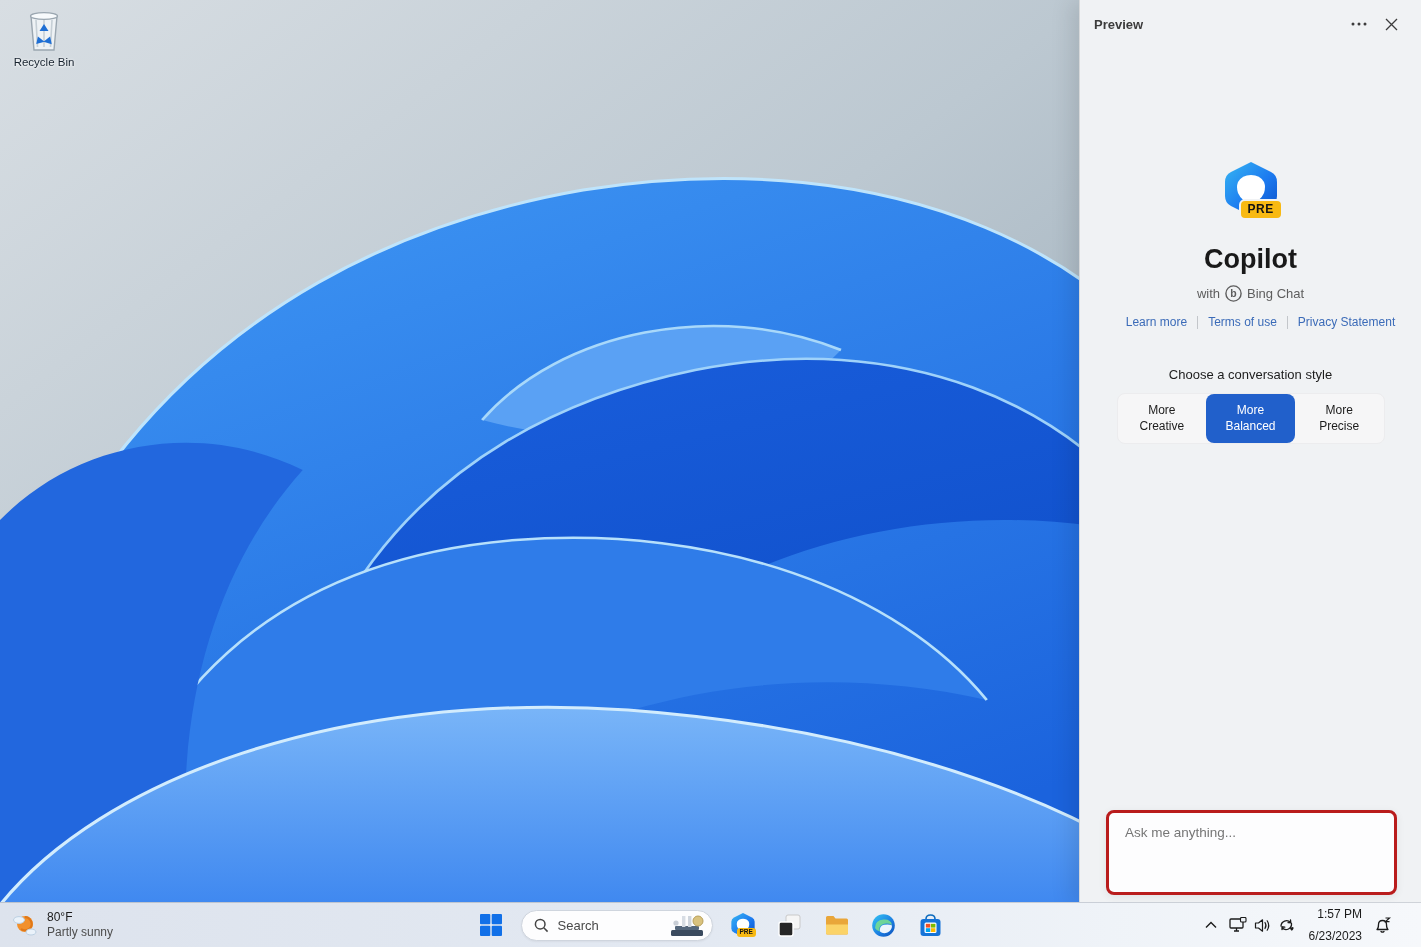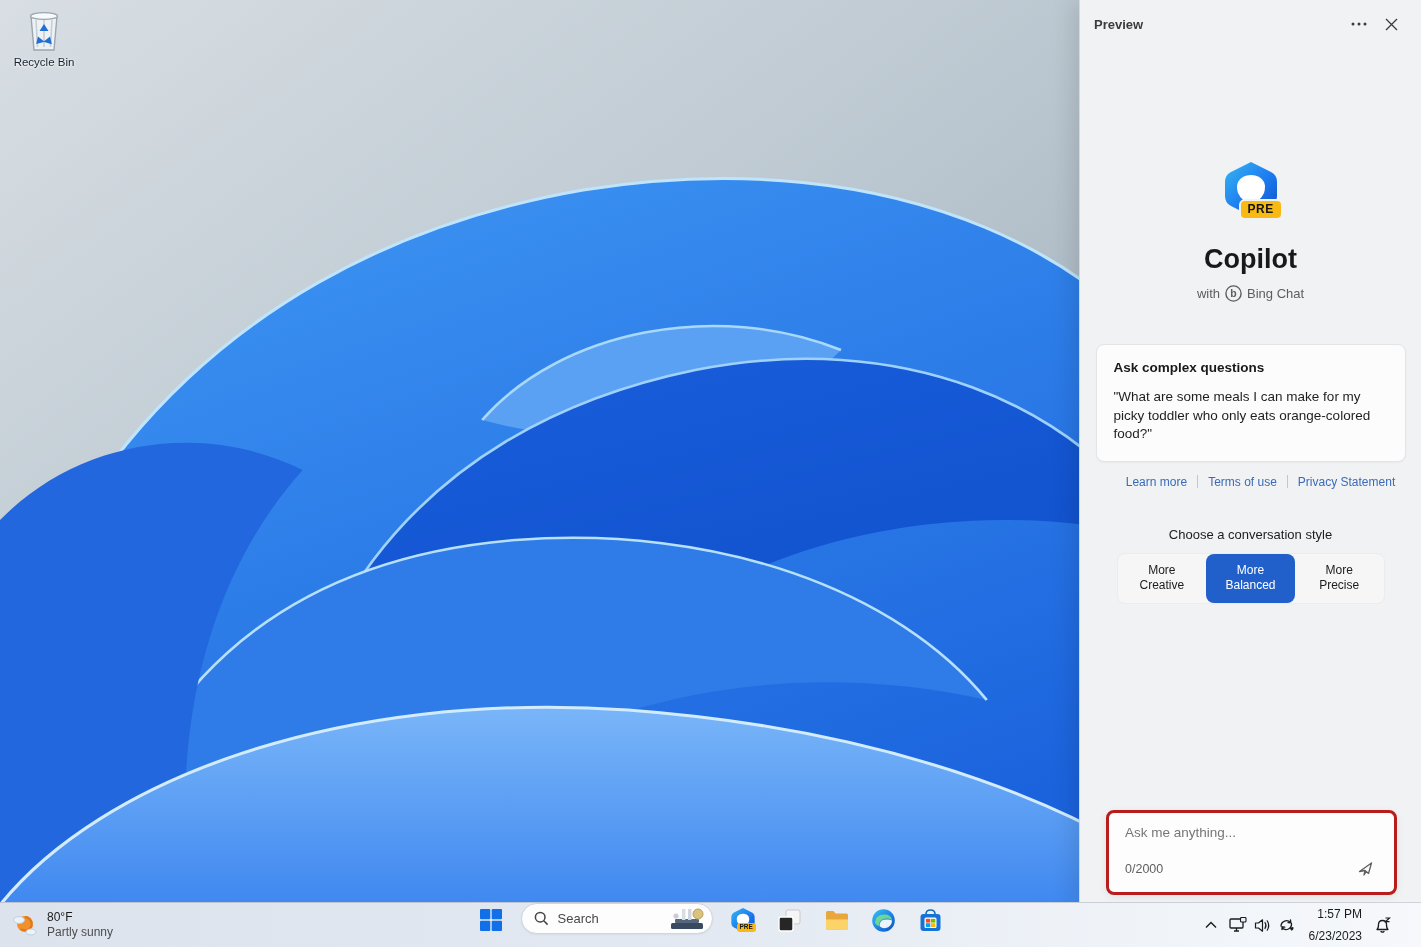--- a/index.html
+++ b/index.html
@@ -67,21 +67,21 @@
 
   
   .taskbar { position:absolute; left:0; bottom:0; width:1421px; height:45px;
     background:linear-gradient(90deg,#dde3ed 0%,#e3e9f2 50%,#eff3f8 78%,#f6f8fb 100%);
     border-top:1px solid rgba(90,100,115,.25); display:flex; align-items:center; }
   .tb-weather { display:flex; align-items:center; gap:8px; padding:0 10px 0 12px; height:100%; cursor:pointer; }
   .tb-weather .lines { display:flex; flex-direction:column; line-height:1.25; }
   .tb-weather .t1 { font-size:12px; color:#1b1b1b; }
   .tb-weather .t2 { font-size:12px; color:#4d4d4d; }
   .tb-center { position:absolute; left:50%; top:0; transform:translateX(-50%); height:100%;
-    display:flex; align-items:flex-start; gap:13px; }
+    display:flex; align-items:center; gap:13px; }
   .tb-btn { width:34px; height:34px; display:flex; align-items:center; justify-content:center;
     border:none; background:transparent; border-radius:5px; cursor:pointer; position:relative; }
   .search-pill { height:31px; width:192px; background:#fdfdfe; border:1px solid #cfd5de;
     border-radius:16px; display:flex; align-items:center; padding:0 3px 0 12px; gap:9px;
     cursor:pointer; box-shadow:0 1px 2px rgba(0,0,0,.05); }
   .search-pill .search-text { font-size:13px; color:#494949; flex:1; text-align:left; }
   .tb-pre-badge { position:absolute; left:11px; top:20px; background:#f8b912; color:#141414;
     font-size:6.5px; font-weight:800; padding:1px 3px; border-radius:3px; line-height:1; }
   .tb-tray { margin-left:auto; display:flex; align-items:center; height:100%; padding-right:24px; }
   .tray-btn { height:34px; display:flex; align-items:center; justify-content:center; gap:7px;
@@ -186,24 +186,20 @@
 
     <div class="copilot-subtitle">
       <span>with</span>
       <svg width="17" height="17" viewBox="0 0 17 17">
         <circle cx="8.5" cy="8.5" r="7.6" fill="none" stroke="#5d5d5d" stroke-width="1.4"></circle>
         <text x="8.5" y="12.2" text-anchor="middle" font-size="10.5" font-weight="700" fill="#5d5d5d" font-family="Liberation Sans, sans-serif">b</text>
       </svg>
       <span>Bing Chat</span>
     </div>
 
-    <div class="suggestion-card">
-      <h3>Ask complex questions</h3>
-      <p>"What are some meals I can make for my picky toddler who only eats orange-colored food?"</p>
-    </div>
 
 
     <div class="links-row">
       <a>Learn more</a>
       <span class="vdiv"></span>
       <a>Terms of use</a>
       <span class="vdiv"></span>
       <a>Privacy Statement</a>
     </div>
 
@@ -213,28 +209,20 @@
       <button class="style-btn">More
 Creative</button>
       <button class="style-btn selected">More
 Balanced</button>
       <button class="style-btn">More
 Precise</button>
     </div>
 
     <div class="input-card">
       <input type="text" placeholder="Ask me anything..." style="">
-      <div class="input-bottom">
-        <span class="char-counter">0/2000</span>
-        <button class="send-btn">
-          <svg width="18" height="18" viewBox="0 0 18 18">
-            <path d="M2.5,11.5 L14.5,3 L11.5,13.5 L8,10.5 Z M8,10.5 L7,15 L9.2,11.6" fill="none" stroke="#5f5f5f" stroke-width="1.3" stroke-linejoin="round"></path>
-          </svg>
-        </button>
-      </div>
     </div>
   </div>
 </aside>
 
 <footer class="taskbar">
   <div class="tb-weather">
     <svg width="27" height="26" viewBox="0 0 27 26">
       <circle cx="13" cy="12" r="8" fill="#f2902c"></circle>
       <path d="M13,5 a7,7 0 0 1 6,10 a7,7 0 0 1 -10,2" fill="none" stroke="#e07818" stroke-width="2"></path>
       <ellipse cx="7" cy="8" rx="5.5" ry="3.4" fill="#eaf2fa" stroke="#bcd0e2" stroke-width="1"></ellipse>

